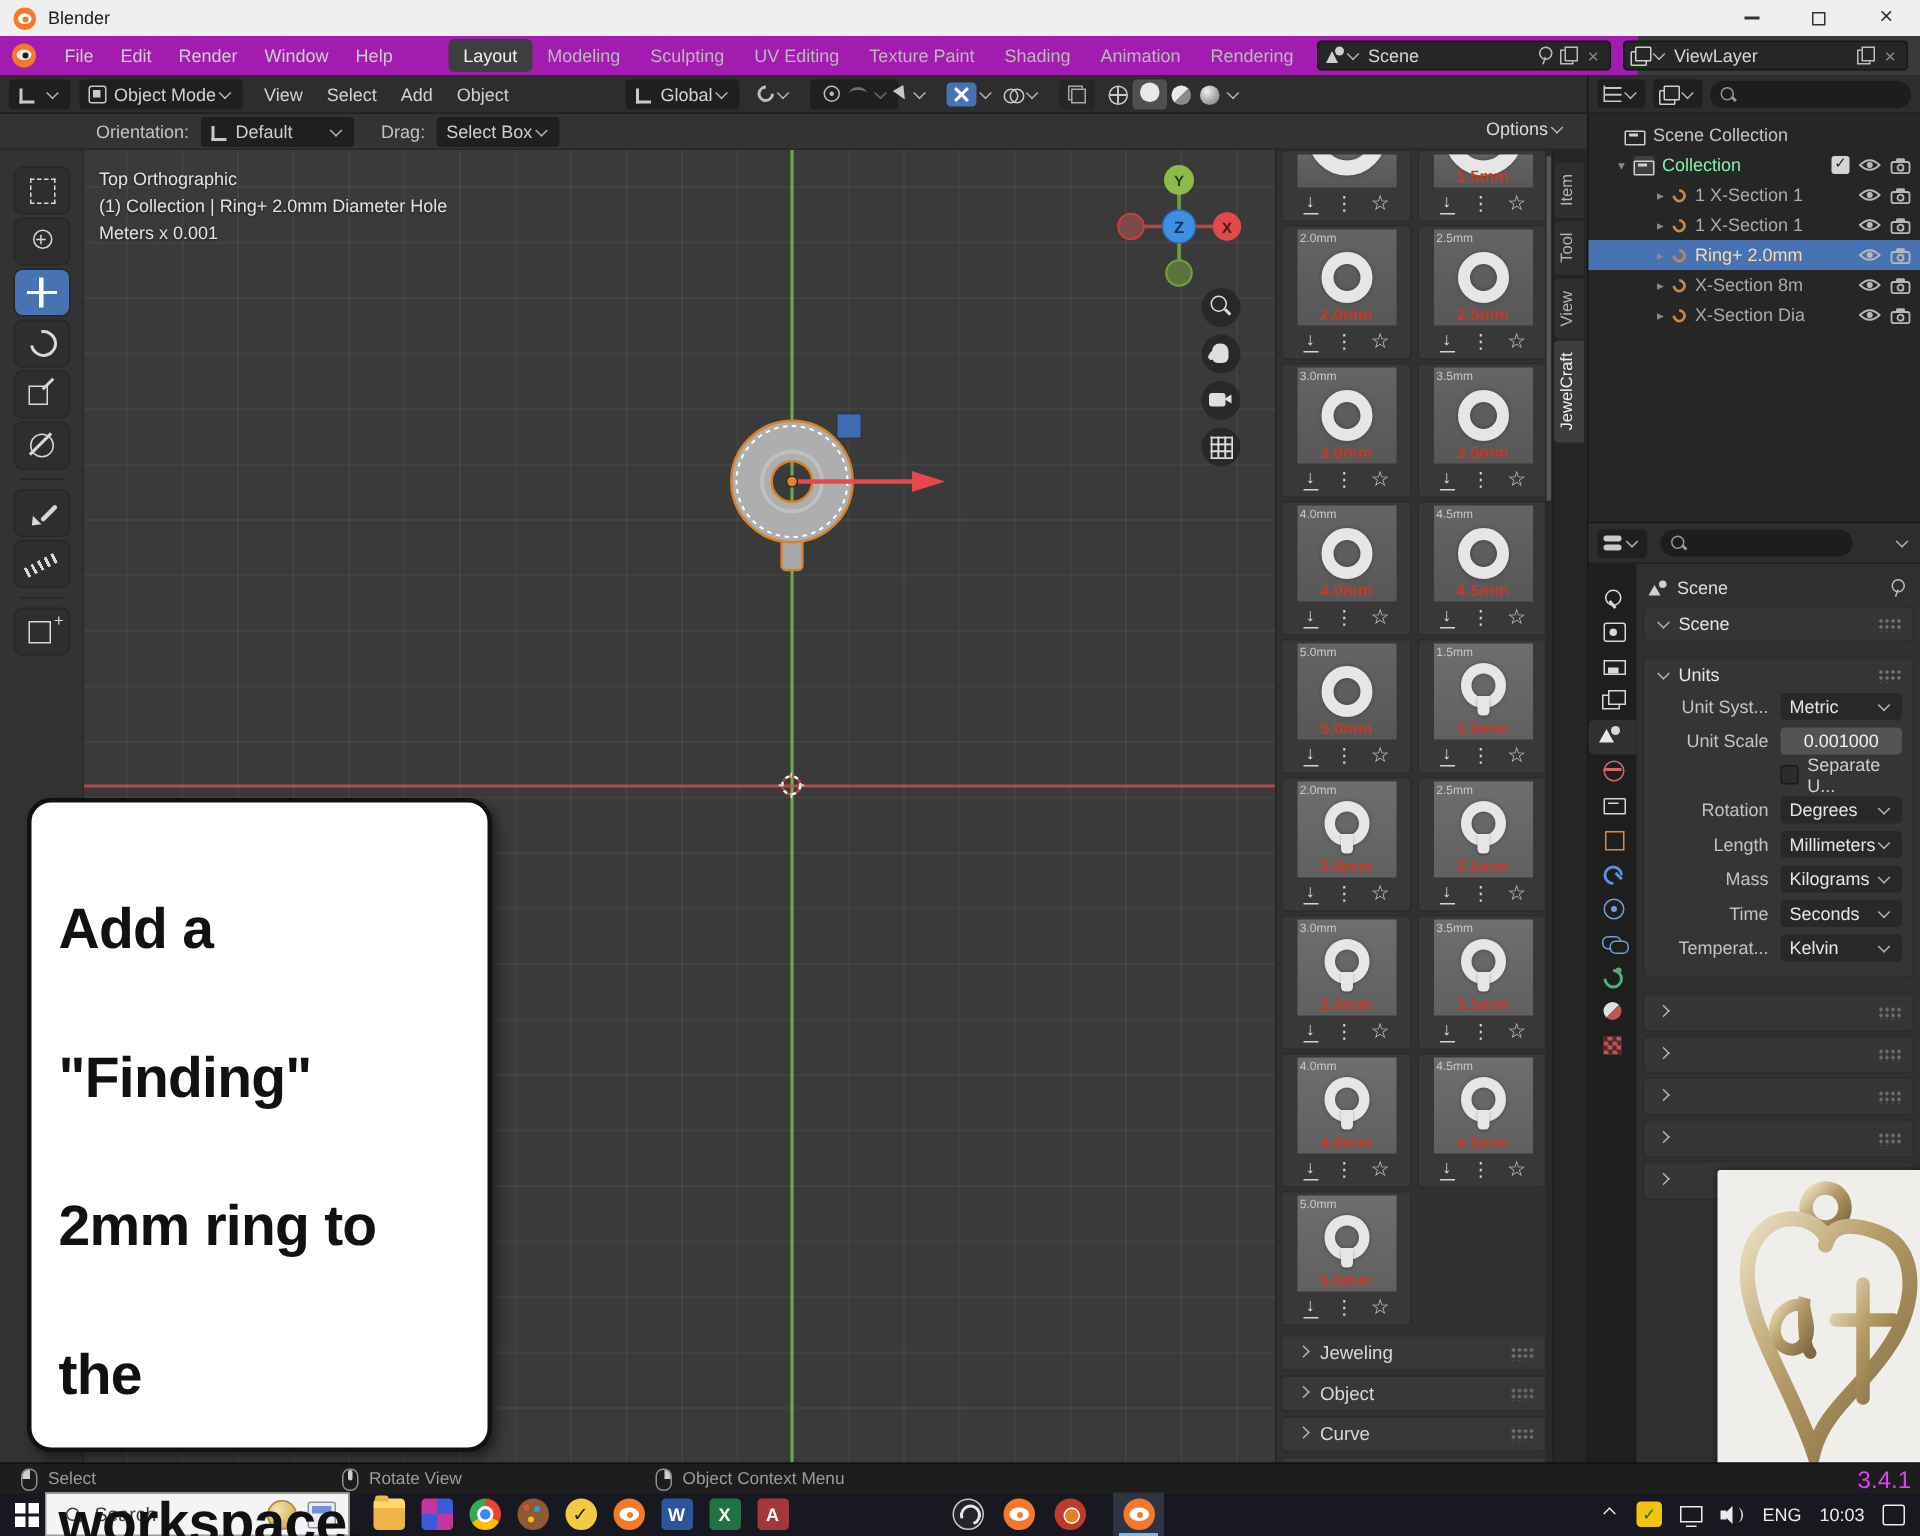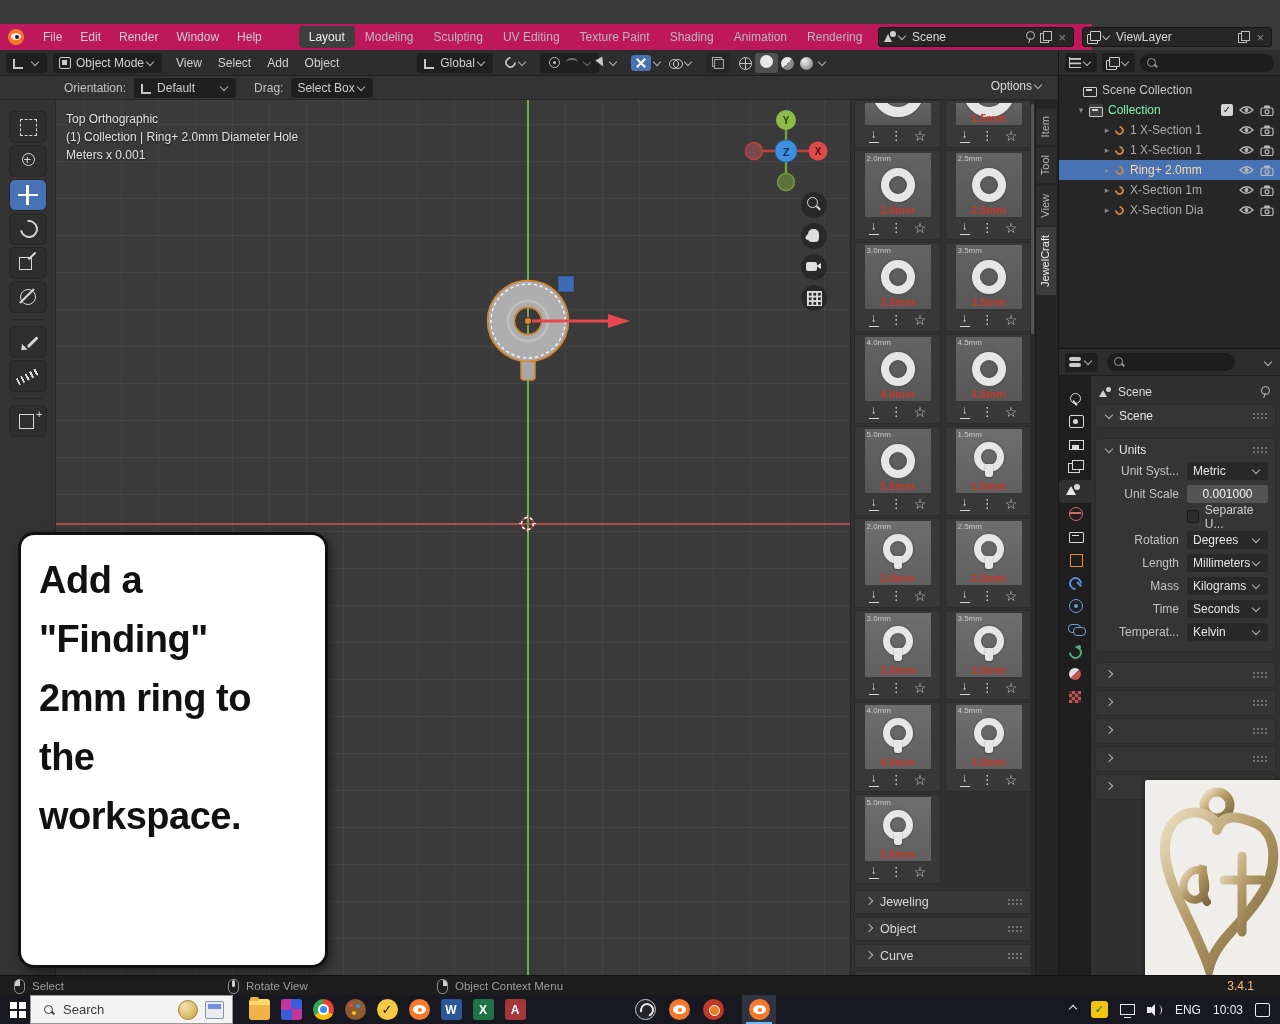--- a/index.html
+++ b/index.html
@@ -21,21 +21,21 @@
   .blogo{width:15px;height:15px;border-radius:50%;background:#f5792a;position:relative;margin:0 8px 0 9px;}
   .blogo::before{content:"";position:absolute;left:3px;top:4px;width:9px;height:7px;background:#fff;border-radius:50%;}
   .blogo::after{content:"";position:absolute;left:6px;top:6px;width:4px;height:4px;background:#f5792a;border-radius:50%;}
   .win-controls{margin-left:auto;display:flex;height:100%;}
   .wc{width:45px;height:100%;display:flex;align-items:center;justify-content:center;color:#333;font-size:12px;}
   .wc .min{width:10px;height:1.5px;background:#333;}
   .wc .max{width:9px;height:9px;border:1.3px solid #333;}
   .wc.close::before{content:"\00d7";font-size:16px;}
 
   
-  .menubar{left:0;top:24px;width:1092px;height:26px;background:#be185d;display:flex;align-items:center;color:#cdcdcd;font-size:12px;}
+  .menubar{left:0;top:24px;width:1092px;height:26px;background:#a21caf;display:flex;align-items:center;color:#cdcdcd;font-size:12px;}
   .mlogo{width:16px;height:16px;border-radius:50%;background:#f5792a;position:relative;margin:0 10px 0 8px;flex:none;}
   .mlogo::before{content:"";position:absolute;left:3px;top:4px;width:10px;height:7px;background:#ececec;border-radius:50%;}
   .mlogo::after{content:"";position:absolute;left:6.5px;top:6px;width:4px;height:4px;background:#1d1d1d;border-radius:50%;}
   .menu-item{padding:3px 9px;border-radius:3px;}
   .ws-tabs{display:flex;margin-left:28px;}
   .ws-tab{padding:4px 10px;border-radius:4px;color:#b9b9b9;white-space:nowrap;}
   .ws-tab.active{background:#3e3e3e;color:#f0f0f0;}
   .sel-group{position:absolute;display:flex;align-items:center;background:#262626;border:1px solid #161616;border-radius:3px;height:20px;padding:0 4px;color:#d6d6d6;}
   .mini-scene{display:inline-block;width:13px;height:12px;position:relative;}
   .mini-scene::before{content:"";position:absolute;left:1px;bottom:1px;border-left:4.5px solid transparent;border-right:4.5px solid transparent;border-bottom:8px solid #cfcfcf;}
@@ -246,21 +246,21 @@
   .pendant{position:absolute;left:54px;top:404px;width:150px;height:210px;background:#f0eeea;border-radius:2px;overflow:hidden;box-shadow:0 0 4px rgba(0,0,0,.5);}
 
   
   .statusbar{left:0;top:975px;width:1280px;height:20px;background:#1d1d1d;border-top:1px solid #111;color:#9c9c9c;font-size:11.5px;}
   .hint{position:absolute;top:0;height:20px;display:flex;align-items:center;gap:7px;}
   .mouse{width:11px;height:15px;border:1.3px solid #8f8f8f;border-radius:5px;position:relative;display:inline-block;}
   .mouse::before{content:"";position:absolute;background:#cfcfcf;}
   .mouse.left::before{left:0;top:0;width:4.5px;height:6.5px;border-radius:4px 0 0 0;}
   .mouse.middle::before{left:3.2px;top:0.5px;width:2.6px;height:6.5px;border-radius:2px;}
   .mouse.right::before{right:0;top:0;width:4.5px;height:6.5px;border-radius:0 4px 0 0;}
-  .sb-version{position:absolute;right:26px;top:3px;color:#fdba74;font-size:12px;}
+  .sb-version{position:absolute;right:6px;top:3px;color:#d946ef;font-size:16px;}
 
   
   .taskbar{left:0;top:995px;width:1280px;height:29px;background:#181820;}
   .startbtn{position:absolute;left:10px;top:7px;width:7px;height:7px;background:#fff;box-shadow:9px 0 0 #fff,0 9px 0 #fff,9px 9px 0 #fff;}
   .tb-search{position:absolute;left:30px;top:0;width:203px;height:29px;background:#f4f4f4;border:1px solid #9a9a9a;display:flex;align-items:center;color:#3a3a3a;font-size:13px;}
   .tb-search .mag{margin:0 8px 0 12px;}
   .tb-search .mag::before{border-color:#3a3a3a;}
   .tb-search .mag::after{background:#3a3a3a;}
   .coin{position:absolute;right:34px;top:4px;width:20px;height:20px;border-radius:50%;background:radial-gradient(circle at 35% 30%,#f3e3ac,#c7a23e);border:1px solid #a3842e;}
   .giftbox{position:absolute;right:8px;top:5px;width:19px;height:18px;background:#e8ecf2;border:1px solid #8a93a3;border-radius:2px;}
@@ -294,27 +294,40 @@
   .tray-net{width:15px;height:11px;border:1.5px solid #ececec;position:relative;}
   .tray-net::after{content:"";position:absolute;left:3px;bottom:-4px;width:7px;height:1.5px;background:#ececec;}
   .tray-vol{position:relative;width:16px;height:14px;}
   .tray-vol::before{content:"";position:absolute;left:0;top:4px;width:4px;height:6px;background:#ececec;}
   .tray-vol::after{content:"";position:absolute;left:2px;top:1px;border-top:6px solid transparent;border-bottom:6px solid transparent;border-right:6px solid #ececec;}
   .tray-wave{position:absolute;left:10px;top:2px;width:5px;height:10px;border-right:1.6px solid #ececec;border-radius:0 6px 6px 0 / 0 8px 8px 0;}
   .tray-notif{width:15px;height:14px;border:1.5px solid #ececec;border-radius:2px;}
 
   
   .callout{left:18px;top:532px;width:310px;height:436px;background:#fff;border:3px solid #111;border-radius:16px;box-shadow:3px 4px 8px rgba(0,0,0,.45);z-index:50;padding:16px 18px;}
-  .callout div{font-size:38px;font-weight:bold;color:#111;line-height:59px;letter-spacing:-.5px;}
+  .callout div{font-size:38px;font-weight:bold;color:#111;line-height:59px;letter-spacing:-.5px;margin-top:40px;}
 </style>
 </head>
 <body>
 
 <div class="screen">
 
+  <div class="abs titlebar">
+    <span class="blogo"></span>
+    <span>Blender</span>
+    <span class="win-controls">
+      <span class="wc">
+          <span class="min"></span>
+        </span>
+      <span class="wc">
+          <span class="max"></span>
+        </span>
+      <span class="wc close"></span>
+    </span>
+  </div>
 
   <div class="abs menubar">
     <span class="mlogo"></span>
     <span style="display:flex;">
 
     <span class="menu-item">File</span>
         <span class="menu-item">Edit</span>
         <span class="menu-item">Render</span>
         <span class="menu-item">Window</span>
         <span class="menu-item">Help</span>
@@ -817,21 +830,21 @@
               <svg width="14" height="11">
                 <rect x="1" y="3" width="12" height="7.5" rx="1.5" fill="none" stroke="#b8b8b8" stroke-width="1.2"></rect>
                 <circle cx="7" cy="6.8" r="2" fill="none" stroke="#b8b8b8" stroke-width="1.2"></circle>
                 <rect x="4" y="0.5" width="6" height="2.6" rx="1" fill="#b8b8b8"></rect>
               </svg>
             </span>
           </div>
           <div class="ol-row" style="padding-left:42px;">
             <span class="ol-tri">▸</span>
             <span class="curve-icon"></span>
-            <span style="white-space:nowrap;overflow:hidden;max-width:92px;">X-Section 1m</span>
+            <span style="white-space:nowrap;overflow:hidden;max-width:92px;">X-Section 8m</span>
             <span class="ol-right">
               <svg width="15" height="10">
                 <path d="M1,5 Q7.5,-1.5 14,5 Q7.5,11.5 1,5 Z" fill="none" stroke="#b8b8b8" stroke-width="1.3"></path>
                 <circle cx="7.5" cy="5" r="2" fill="#b8b8b8"></circle>
               </svg>
               <svg width="14" height="11">
                 <rect x="1" y="3" width="12" height="7.5" rx="1.5" fill="none" stroke="#b8b8b8" stroke-width="1.2"></rect>
                 <circle cx="7" cy="6.8" r="2" fill="none" stroke="#b8b8b8" stroke-width="1.2"></circle>
                 <rect x="4" y="0.5" width="6" height="2.6" rx="1" fill="#b8b8b8"></rect>
               </svg>

